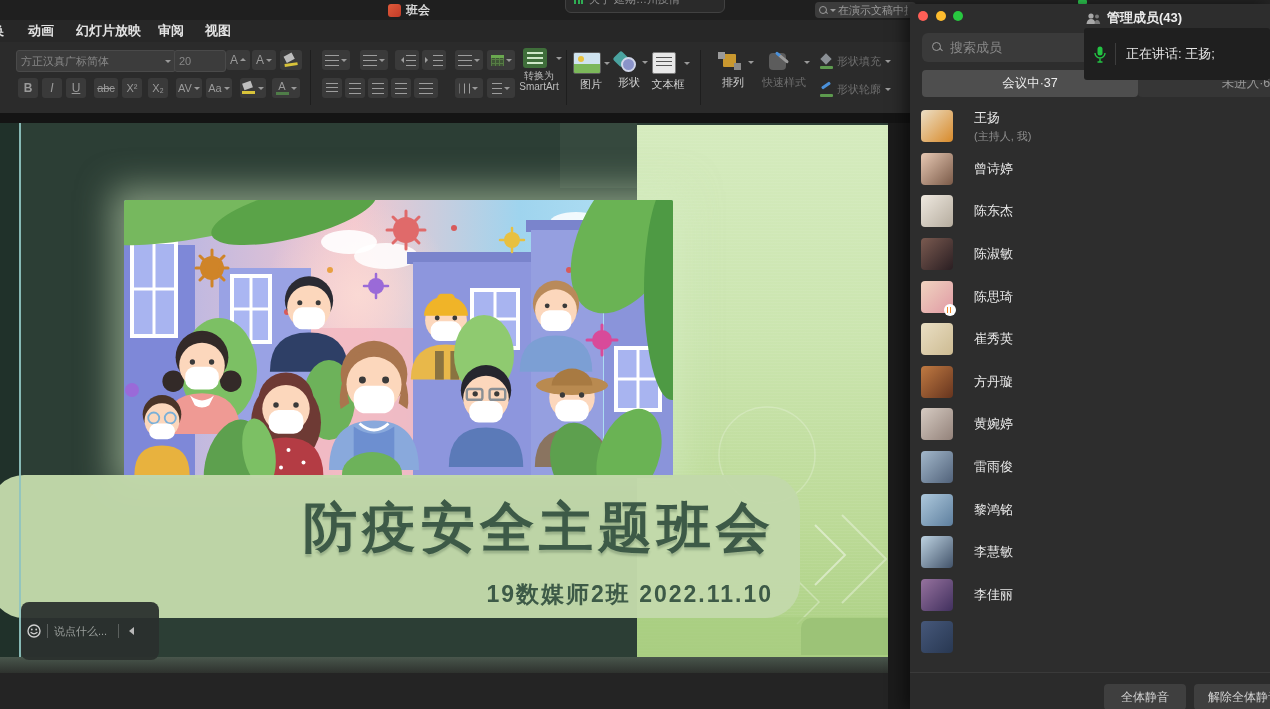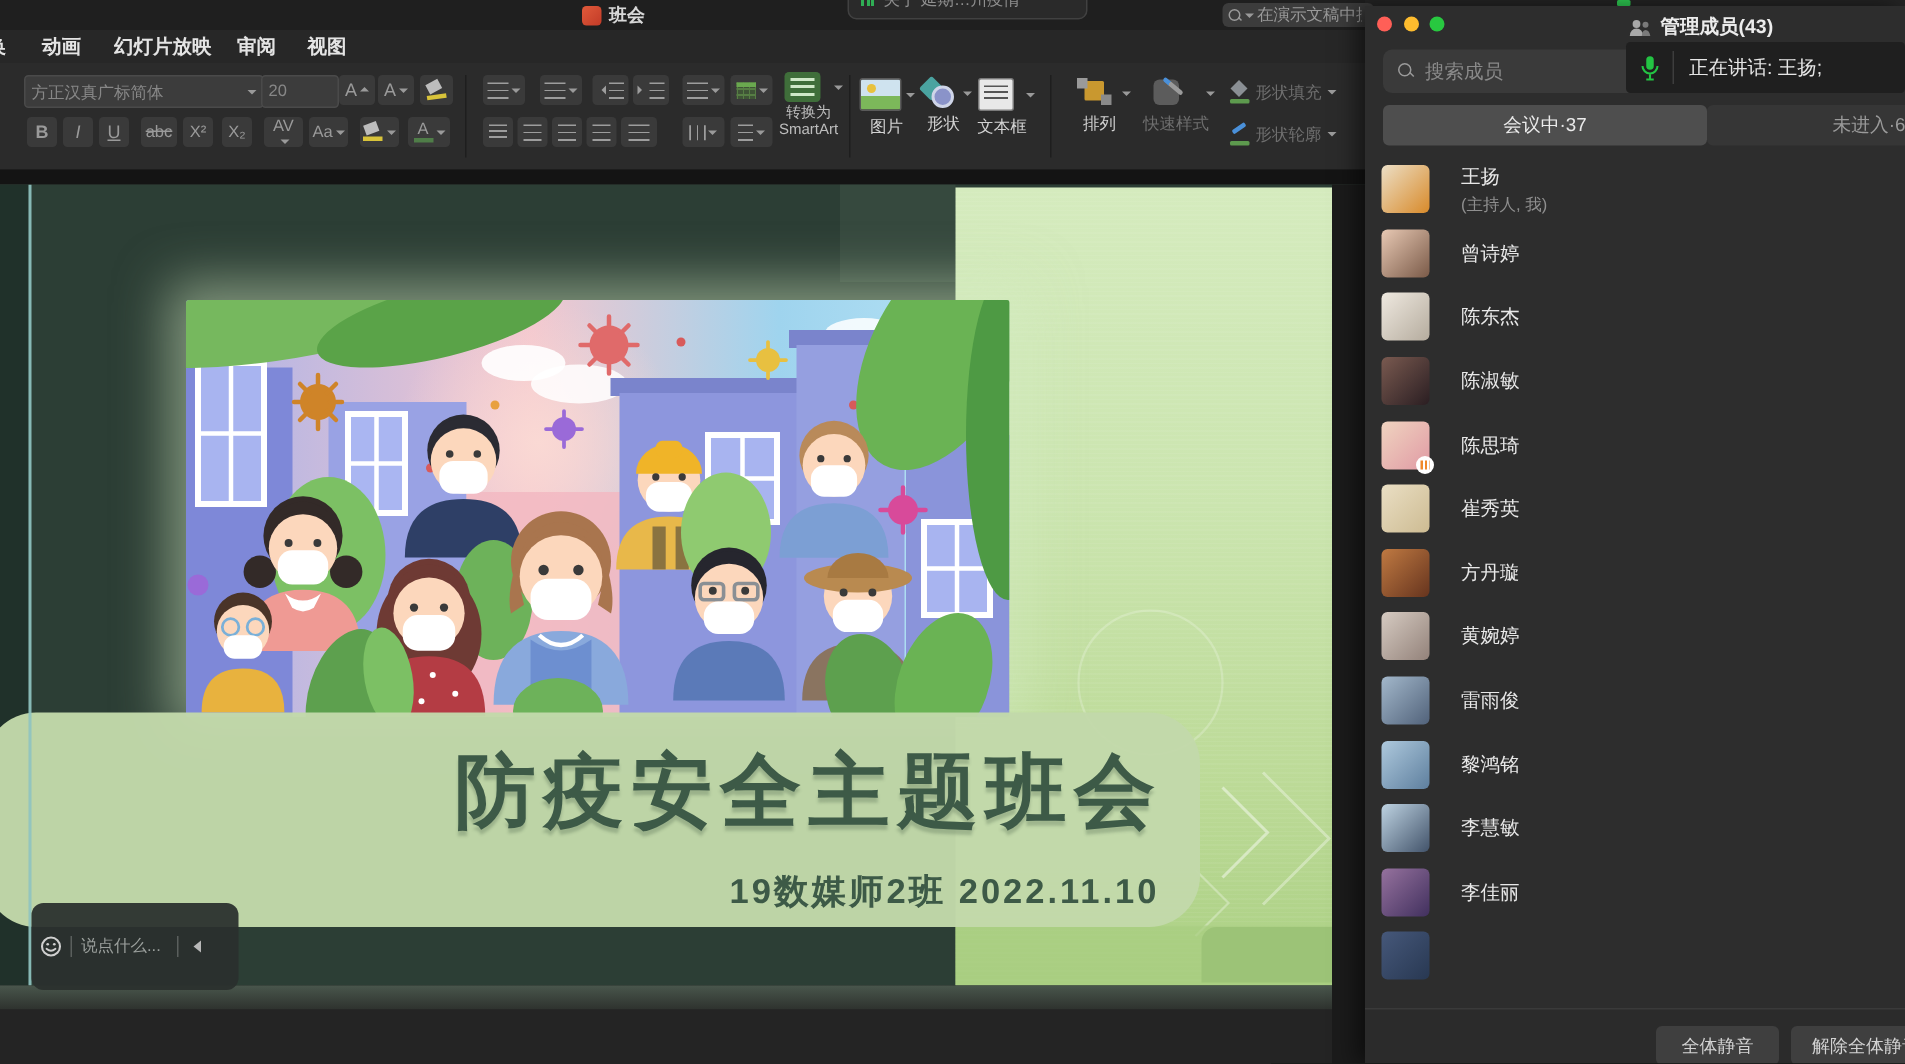--- a/index.html
+++ b/index.html
@@ -107,21 +107,21 @@
   .tri-left{width:0;height:0;border:4px solid transparent;border-right:5px solid #b8b8b8;margin-right:2px;}
 
   
   #panel{left:910px;top:4px;width:360px;height:705px;background:#2d2d2d;box-shadow:-6px 0 14px rgba(0,0,0,.5);z-index:100;overflow:hidden;}
   .tl{position:absolute;top:7px;width:10px;height:10px;border-radius:50%;}
   #tl-close{left:8px;background:#ff5f57;}
   #tl-min{left:26px;background:#febc2e;}
   #tl-zoom{left:43px;background:#28c840;}
   #panel-title-wrap{position:absolute;left:176px;top:5px;display:flex;align-items:center;gap:6px;}
   #panel-title{color:#ececec;font-size:13px;font-weight:600;}
-  #speaking-overlay{position:absolute;left:174px;top:24px;width:186px;height:34px;background:#1f1f1f;border-radius:3px;display:flex;align-items:center;z-index:5;}
+  #speaking-overlay{position:absolute;left:174px;top:24px;width:186px;height:52px;background:#1f1f1f;border-radius:3px;display:flex;align-items:center;z-index:5;}
   #speaking-overlay .sep2{width:1px;height:22px;background:#3d3d3d;margin:0 10px 0 9px;}
   #speaking-text{color:#e5e5e5;font-size:13px;white-space:nowrap;}
   #member-search{position:absolute;left:12px;top:29px;width:336px;height:29px;background:#3a3a3a;border-radius:6px;display:flex;align-items:center;padding:0 10px;gap:7px;box-sizing:border-box;}
   #member-search .mag{width:11px;height:11px;}
   #member-search .mag::before{width:7px;height:7px;}
   #member-search .mag::after{left:7px;top:7px;width:4px;}
   #member-search input{border:0;background:transparent;outline:none;flex:1;color:#bdbdbd;font-size:13px;padding:0;}
   #member-search input::placeholder{color:#8a8a8a;}
   .tab{position:absolute;top:66px;height:27px;width:216px;display:flex;align-items:center;justify-content:center;font-size:12.5px;text-align:right;}
   #tab-active{left:12px;background:#4e4e4e;border-radius:4px;color:#ebebeb;}
@@ -190,21 +190,21 @@
     <div class="key" style="left:280px;top:8px;width:22px;height:20px;">
         <div class="hl-pen" style="transform:rotate(-8deg);"></div>
       </div>
 
     <div class="key" style="left:18px;top:36px;width:20px;height:20px;font-weight:bold;">B</div>
     <div class="key" style="left:42px;top:36px;width:20px;height:20px;font-style:italic;">I</div>
     <div class="key" style="left:66px;top:36px;width:20px;height:20px;text-decoration:underline;">U</div>
     <div class="key" style="left:94px;top:36px;width:24px;height:20px;text-decoration:line-through;font-size:11px;">abc</div>
     <div class="key" style="left:122px;top:36px;width:20px;height:20px;font-size:11px;">X²</div>
     <div class="key" style="left:148px;top:36px;width:20px;height:20px;font-size:11px;">X₂</div>
-    <div class="key" style="left:176px;top:36px;width:26px;height:20px;font-size:11px;flex-direction:column;">
+    <div class="key" style="left:176px;top:36px;width:26px;height:20px;font-size:11px;">
         <span>AV</span>
         <span class="caret"></span>
       </div>
     <div class="key" style="left:206px;top:36px;width:26px;height:20px;font-size:11px;">
         <span>Aa</span>
         <span class="caret"></span>
       </div>
     <div class="key" style="left:240px;top:36px;width:26px;height:20px;">
         <div class="hl-pen"></div>
         <span class="caret"></span>

